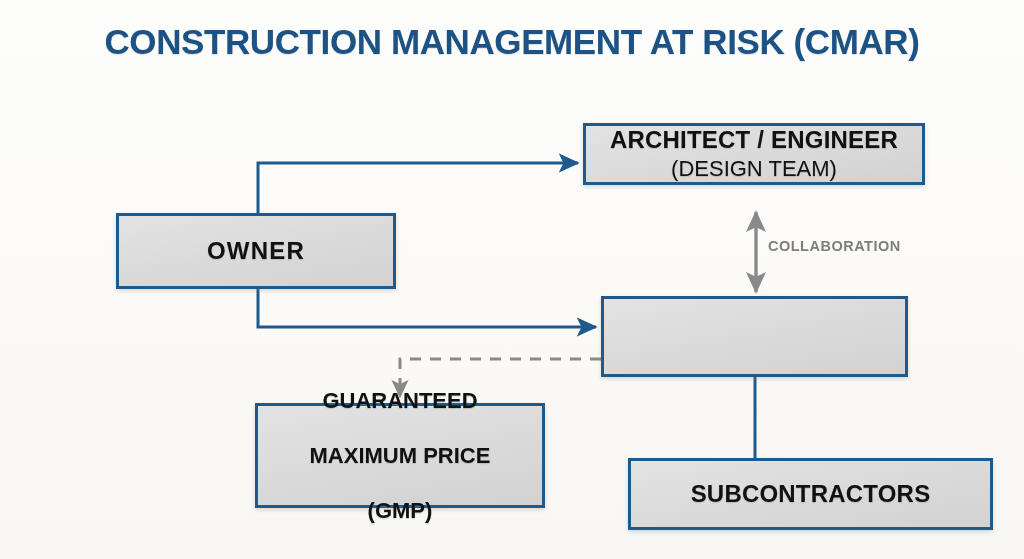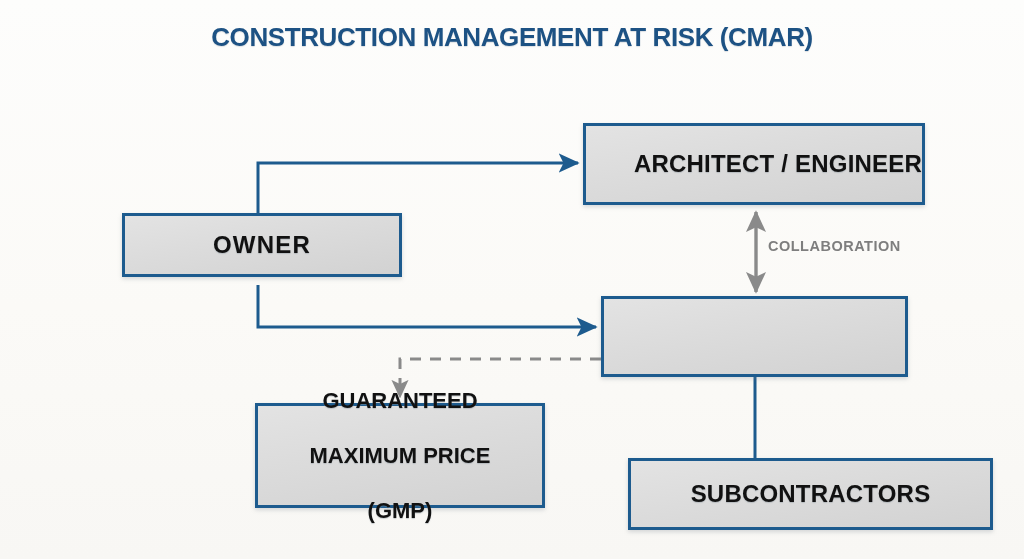--- a/index.html
+++ b/index.html
@@ -33,21 +33,21 @@
     height: 559px;
   }
   .title {
     position: absolute;
     left: 0;
     top: 22px;
     width: 1024px;
     text-align: center;
     font-family: "Liberation Sans", sans-serif;
     font-weight: bold;
-    font-size: 26px;
+    font-size: 35px;
     letter-spacing: -0.4px;
     color: #1d5284;
     text-shadow: 0 1px 1px rgba(150,160,170,0.30);
     white-space: nowrap;
   }
   .node {
     position: absolute;
     box-sizing: border-box;
     border: 3px solid #1d5b8e;
     background: linear-gradient(170deg, #e3e3e3 0%, #dcdcdc 40%, #d2d2d2 100%);
@@ -67,31 +67,30 @@
   .b {
     font-weight: bold;
   }
   .r {
     font-weight: normal;
   }
   #node-architect {
     left: 583px;
     top: 123px;
     width: 342px;
-    height: 82px;
-    align-items: flex-end;
+    height: 62px;
   }
   #node-architect .l1 { font-size: 24px; letter-spacing: 0.2px; }
   #node-architect .l2 { font-size: 22px; margin-top: 2px; }
 
   #node-owner {
-    left: 122px;
+    left: 116px;
     top: 213px;
     width: 280px;
-    height: 64px;
+    height: 76px;
   }
   #node-owner .l1 { font-size: 24px; letter-spacing: 1.2px; }
 
   #node-cm {
     left: 601px;
     top: 296px;
     width: 307px;
     height: 81px;
   }
   #node-cm .l1 { font-size: 23px; }
@@ -151,20 +150,21 @@
 
     <path d="M 756 292 L 756 212" fill="none" stroke="#8a8a8a" stroke-width="3.4" marker-start="url(#arrow-gray)" marker-end="url(#arrow-gray)"></path>
 
     <path d="M 601 359 L 400 359 L 400 397" fill="none" stroke="#8a8a8a" stroke-width="3" stroke-dasharray="11 9" stroke-linejoin="miter" marker-end="url(#arrow-gray-dash)"></path>
 
     <path d="M 755 377 L 755 458" fill="none" stroke="#1d5b8e" stroke-width="3"></path>
   </svg>
 
   <div class="node" id="node-architect">
     <span class="line l1 b">ARCHITECT / ENGINEER</span>
+    <span class="line l2 r">(DESIGN TEAM)</span>
   </div>
 
   <div class="node" id="node-owner">
     <span class="line l1 b">OWNER</span>
   </div>
 
   <div class="node" id="node-cm">
   </div>
 
   <div class="node" id="node-gmp">

